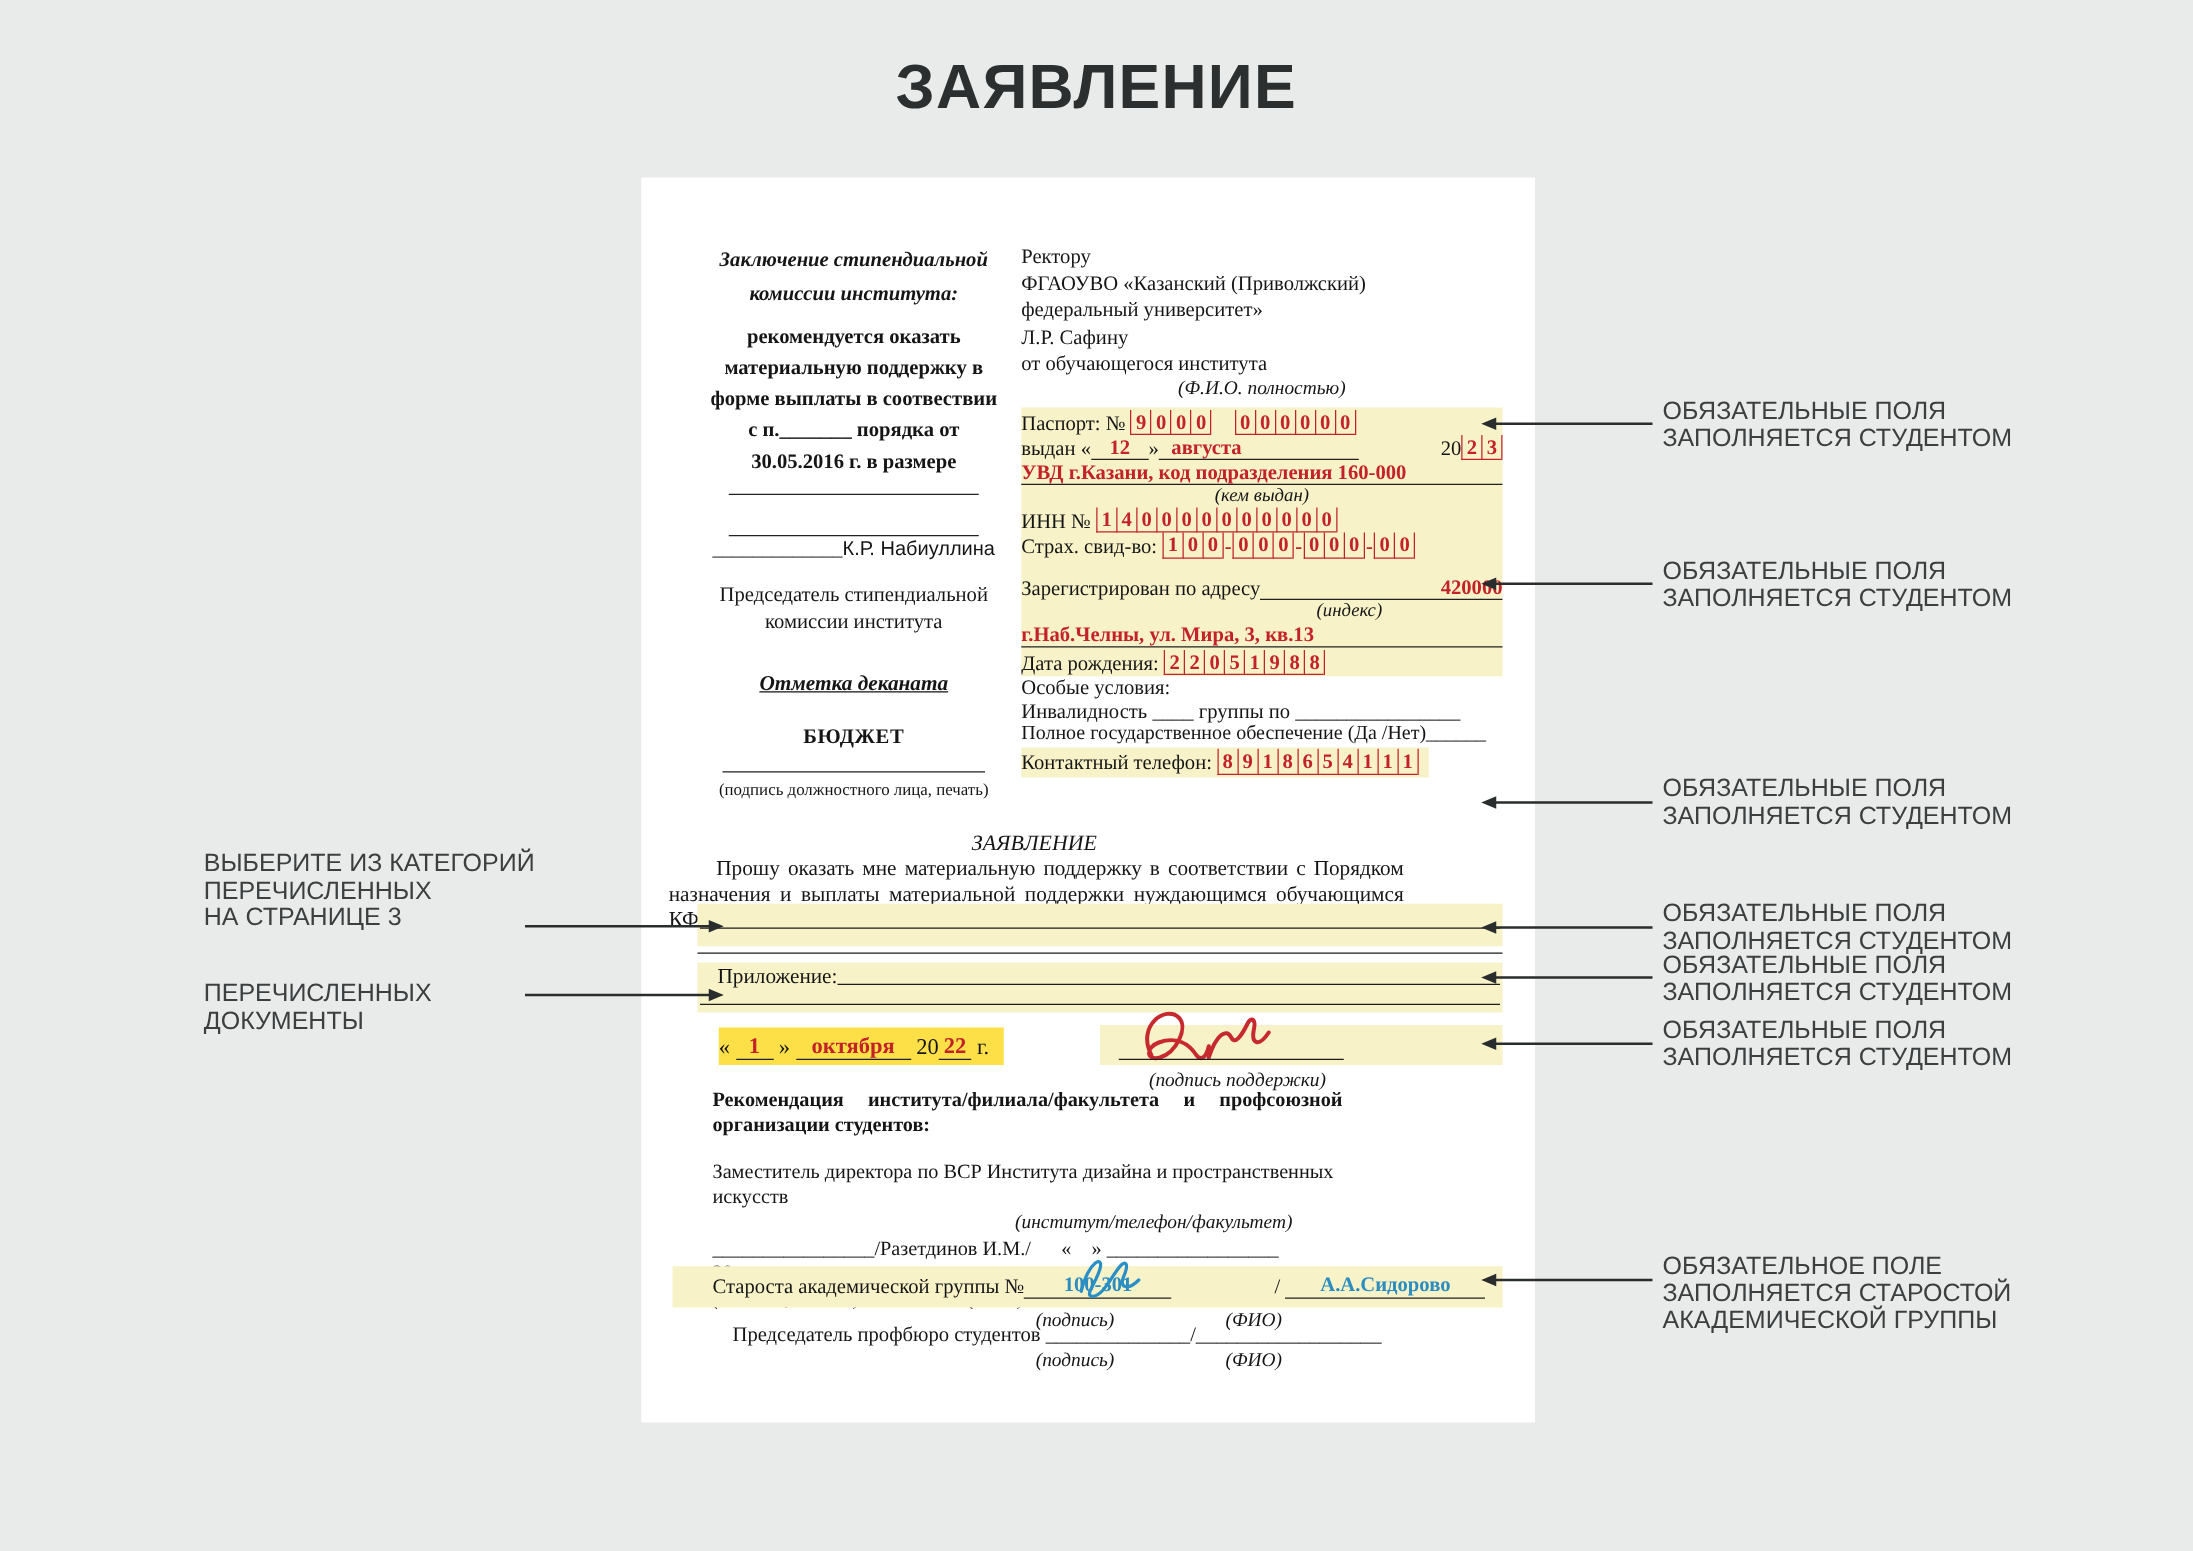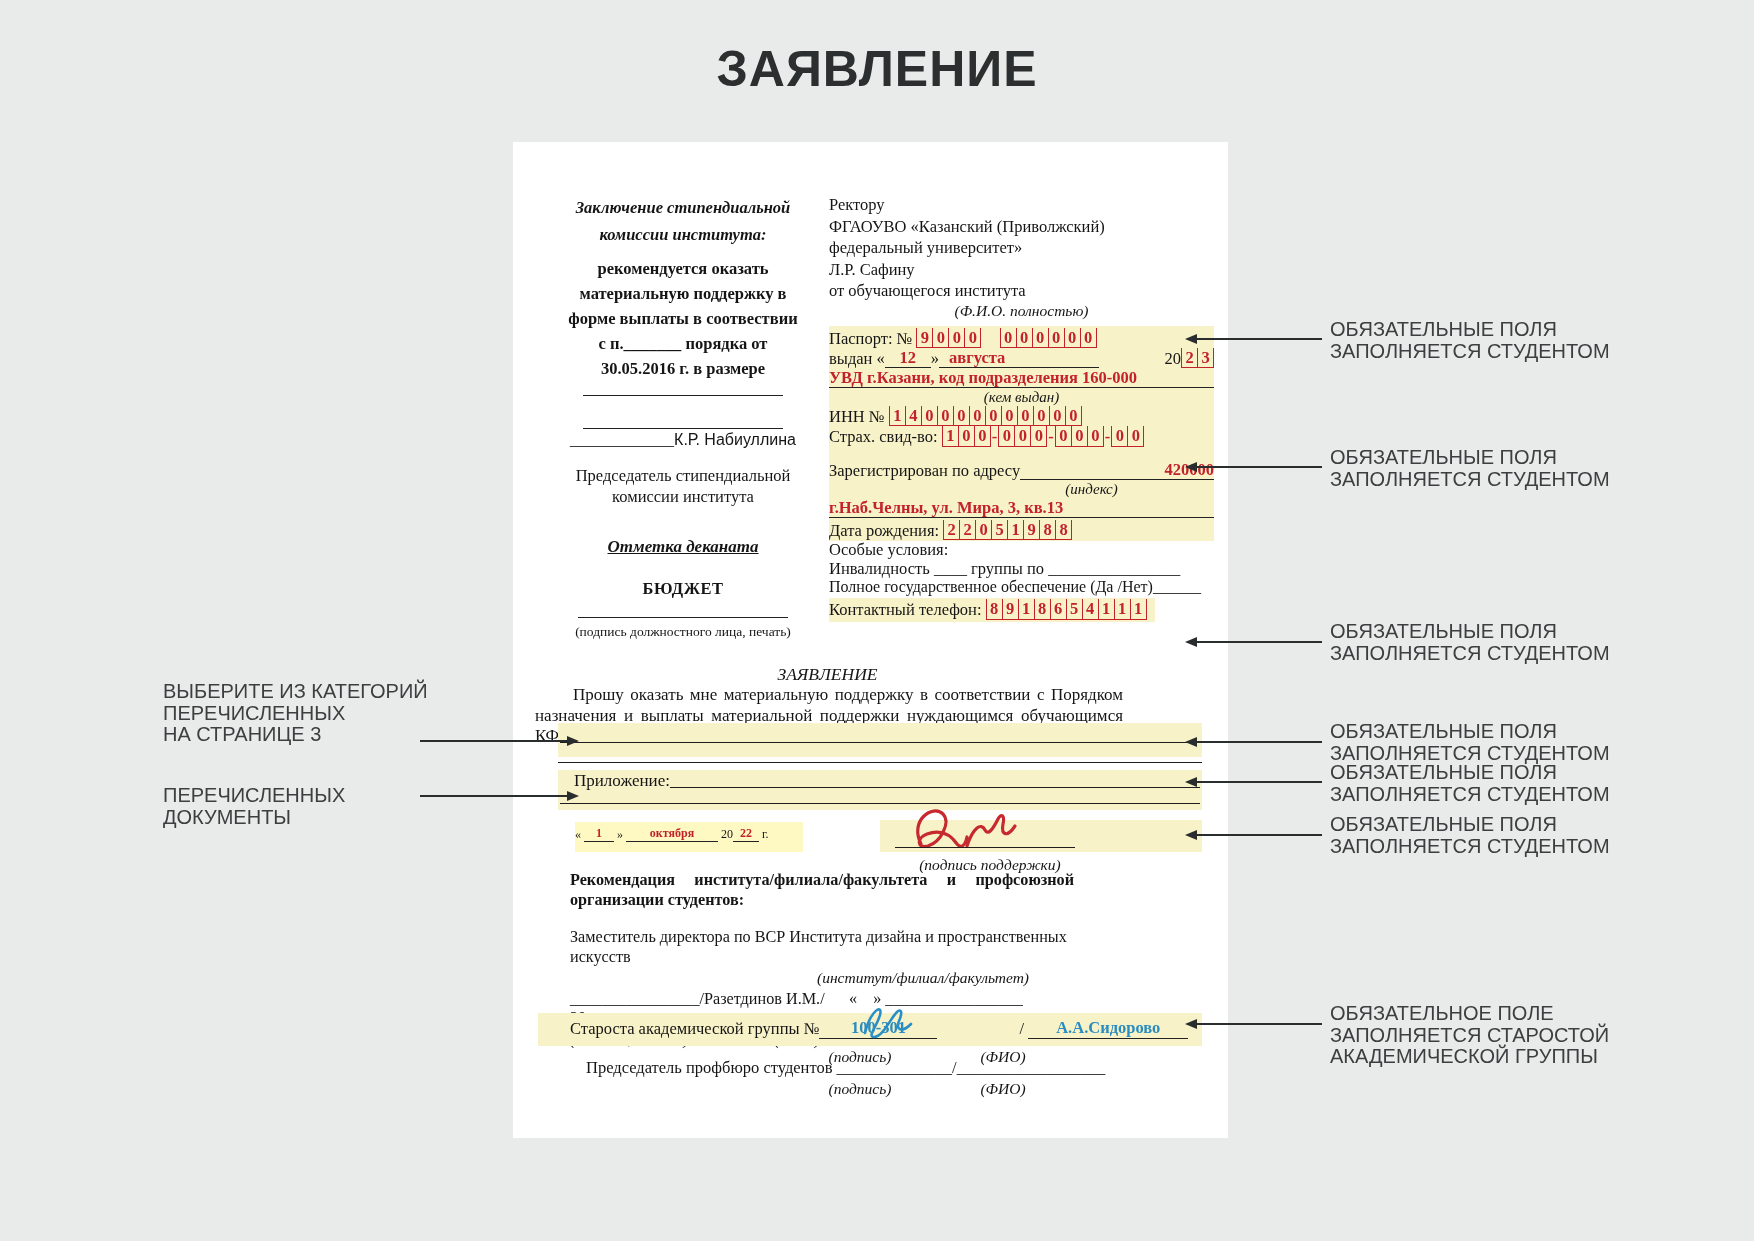--- a/index.html
+++ b/index.html
@@ -3,21 +3,21 @@
 <meta charset="utf-8">
 <style>
   html,body{margin:0;padding:0;background:#e9eaea;}
   .canvas{position:relative;width:1754px;height:1241px;background:#e9eaea;overflow:hidden;
           font-family:"Liberation Serif",serif;color:#151515;}
   
   .main-title{position:absolute;top:40px;left:0;width:100%;text-align:center;
     font-family:"Liberation Sans",sans-serif;font-weight:bold;font-size:50px;color:#2c2f2f;letter-spacing:1px;}
   
   .page{position:absolute;left:513px;top:142px;width:715px;height:996px;background:#ffffff;}
-  .columns{display:flex;padding:52px 0 0 50px;gap:12px;}
+  .columns{display:flex;padding:52px 0 0 50px;}
   
   .lc{width:240px;text-align:center;}
   .lc-h{font-weight:bold;font-style:italic;font-size:16.5px;line-height:27px;}
   .lc-b{font-weight:bold;font-size:16.5px;line-height:25px;margin-top:8px;}
   .lc-line{border-bottom:1.5px solid #222;width:200px;margin:14px auto 0;height:0;}
   .lc-line.gap{margin-top:32px;}
   .lc-sign{font-size:16px;margin-top:2px;}
   .lc-sign .blank{font-family:"Liberation Serif",serif;}
   .lc-sign .nm{font-family:"Liberation Sans",sans-serif;}
   .lc-chair{font-size:16.5px;line-height:21px;margin-top:16px;}
@@ -52,22 +52,22 @@
   .s-head{position:absolute;top:522px;left:22px;width:585px;text-align:center;font-style:italic;font-size:17.5px;}
   .s-para{position:absolute;top:543px;left:22px;width:588px;text-align:justify;font-size:17px;line-height:20.5px;text-indent:38px;}
   .strip1{position:absolute;top:581px;left:45px;width:644px;height:34px;background:#f8f2c8;}
   .strip1::after{content:"";position:absolute;left:2px;right:2px;top:19px;border-top:1.6px solid #1d1d1d;}
   .wline{position:absolute;top:620px;left:45px;width:644px;height:0;border-top:1.4px solid #1d1d1d;}
   .strip2{position:absolute;top:628px;left:45px;width:644px;height:40px;background:#f8f2c8;font-size:17px;}
   .app-row{display:flex;padding:1px 2px 0 16px;}
   .app-label{white-space:nowrap;}
   .app-u{flex:1;border-bottom:1.5px solid #1d1d1d;margin-bottom:3px;}
   .strip2::after{content:"";position:absolute;left:2px;right:2px;top:33px;border-top:1.5px solid #1d1d1d;}
-  .strip-date{position:absolute;top:680px;left:62px;width:228px;height:30px;background:#fef9c3;
-              font-size:12px;padding-top:4px;box-sizing:border-box;white-space:nowrap;}
+  .strip-date{position:absolute;top:680px;left:62px;width:228px;height:30px;background:#fde047;
+              font-size:18px;padding-top:4px;box-sizing:border-box;white-space:nowrap;}
   .strip-sig{position:absolute;top:678px;left:367px;width:322px;height:32px;background:#f8f2c8;}
   .sig-line{position:absolute;left:15px;width:180px;top:27px;height:0;border-top:1.5px solid #1d1d1d;}
   .red-sig{position:absolute;left:25px;top:-20px;width:125px;height:58px;}
   .sig-cap{position:absolute;top:714px;left:372px;width:210px;text-align:center;font-style:italic;font-size:15.5px;}
   .rec{position:absolute;top:729px;left:57px;width:504px;font-size:16.2px;line-height:19.5px;}
   .rec-h{font-weight:bold;text-align:justify;}
   .rec-d{font-weight:bold;margin-top:3px;white-space:nowrap;}
   .rec-dep{margin-top:18px;}
   .rec-cap3{font-style:italic;text-align:center;width:300px;margin-left:203px;font-size:15.5px;margin-top:1px;}
   .rec-l4{margin-top:2px;white-space:pre-wrap;}
@@ -255,21 +255,21 @@
       <svg class="red-sig" viewBox="0 0 125 58">
         <path d="M16,44 C4,20 28,4 38,14 C46,22 36,42 23,46 C12,49 11,38 22,34 C36,29 46,35 52,44 C56,49 60,46 62,37 M62,46 C68,28 76,22 80,30 C83,36 88,29 93,19 C96,13 100,15 98,24 C96,35 102,38 110,26" fill="none" stroke="#c6292e" stroke-width="3.2" stroke-linecap="round"></path>
       </svg>
       <div class="sig-line"></div>
     </div>
     <div class="sig-cap">(подпись поддержки)</div>
 
     <div class="rec">
       <div class="rec-h">Рекомендация института/филиала/факультета и профсоюзной организации студентов:</div>
       <div class="rec-dep">Заместитель директора по ВСР Института дизайна и пространственных искусств</div>
-      <div class="rec-cap3">(институт/филиал/факультет)</div>
+      <div class="rec-cap3">(институт/телефон/факультет)</div>
       <div class="rec-l4">________________/Разетдинов И.М./&nbsp;&nbsp;&nbsp;&nbsp;&nbsp;&nbsp;«&nbsp;&nbsp;&nbsp;&nbsp;» _________________ 20____ г.</div>
       <div class="rec-cap4">
         <span>(подпись, печать)</span>
         <span class="fio">(ФИО)</span>
       </div>
     </div>
 
     <div class="strip-star">
       <span>Староста академической группы №</span><span class="u" style="width:118px;"><span class="bv">100-301</span></span>
       <svg class="blue-sig" viewBox="0 0 80 45">

